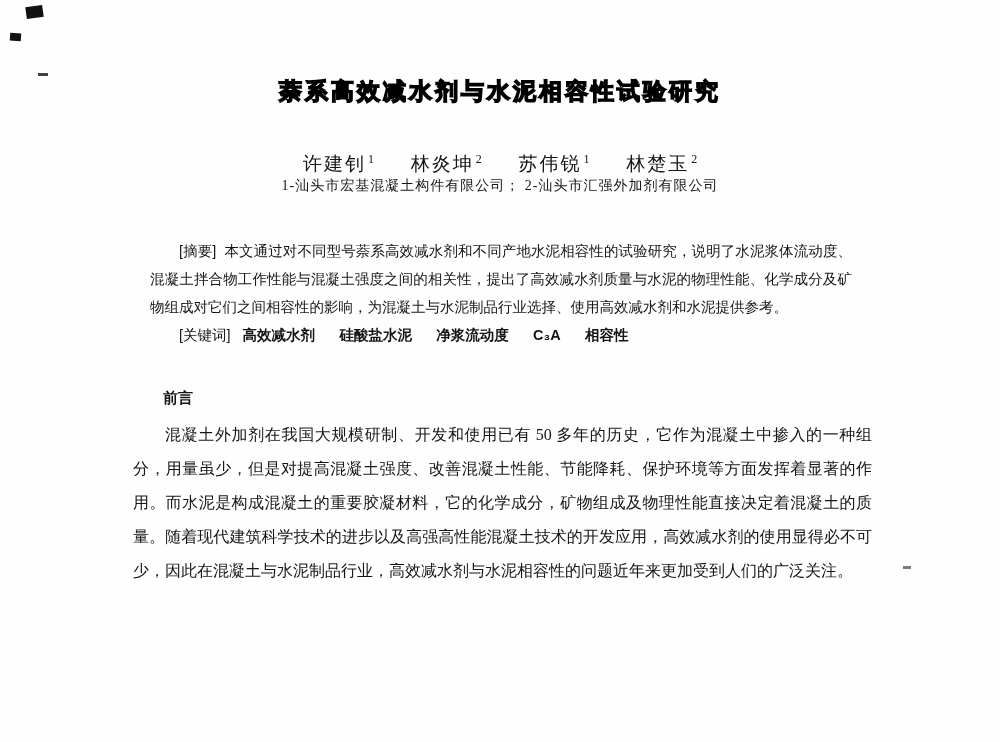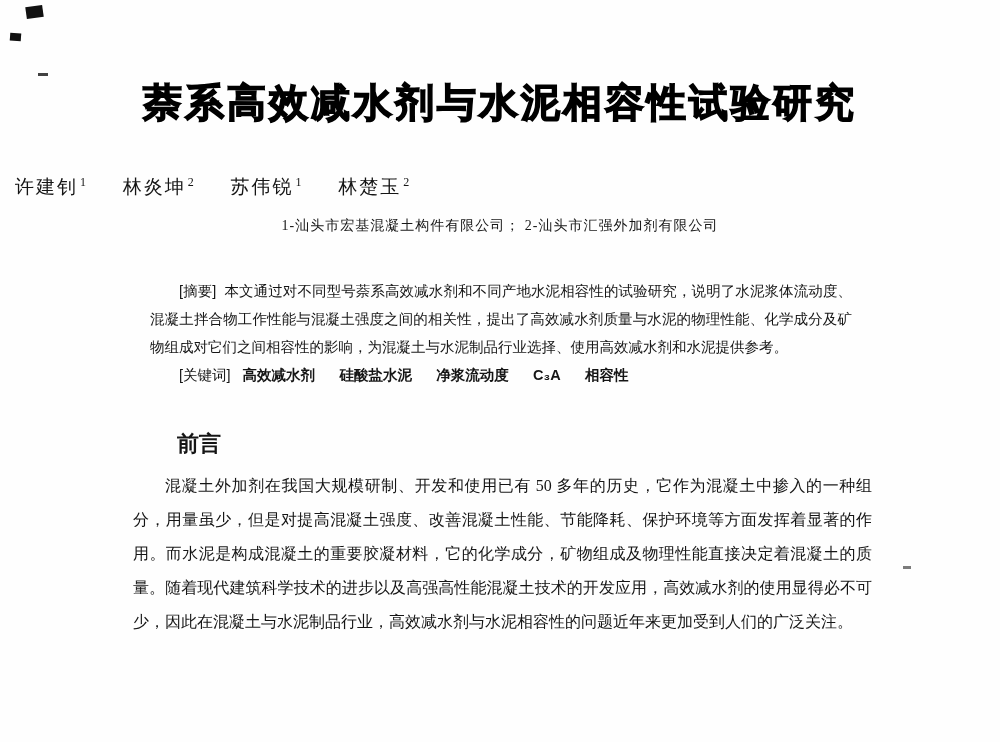--- a/index.html
+++ b/index.html
@@ -23,39 +23,40 @@
   }
   .artifact.a1 { left: 26px; top: 6px;  width: 17px; height: 12px; transform: rotate(-8deg); }
   .artifact.a2 { left: 10px; top: 33px; width: 11px; height: 8px;  transform: rotate(4deg); }
   .artifact.a3 { left: 38px; top: 73px; width: 10px; height: 3px;  opacity: .8; }
   .artifact.a4 { left: 903px; top: 566px; width: 8px; height: 3px; opacity: .55; }
 
   .title {
     margin: 76px 60px 0;
     text-align: center;
     font-family: "Liberation Sans", sans-serif;
-    font-size: 39px;
+    font-size: 23px;
     font-weight: 900;
     letter-spacing: 3px;
     -webkit-text-stroke: 1.4px #000;
     color: #000;
   }
   .authors {
     margin-top: 44px;
+    text-align: center;
     font-size: 19px;
     letter-spacing: 2px;
   }
   .author { margin: 0 15px; white-space: nowrap; }
   .author sup {
     font-size: 12px;
     letter-spacing: 0;
     margin-left: 2px;
   }
   .affiliation {
-    margin-top: 17px;
+    margin-top: 0;
     text-align: center;
     font-size: 14px;
     letter-spacing: 1px;
   }
   .abstract-block {
     margin: 42px 148px 0 150px;
     font-size: 14.5px;
     line-height: 28px;
     text-align: justify;
   }
@@ -72,21 +73,21 @@
     text-indent: 2em;
     font-family: "Liberation Sans", sans-serif;
     font-weight: bold;
   }
   .keywords .kw { margin-right: 1.4em; font-weight: bold; }
   .section-heading {
     margin: 40px 130px 0 133px;
     text-indent: 2em;
     font-family: Liberation Sans, sans-serif;
     font-weight: bold;
-    font-size: 22px;
+    font-size: 15px;
   }
   .body-para {
     margin: 10px 128px 0 133px;
     font-size: 16px;
     line-height: 34px;
     text-align: justify;
     text-indent: 2em;
   }
   .body-para.second { margin-top: 0; }
 </style>

